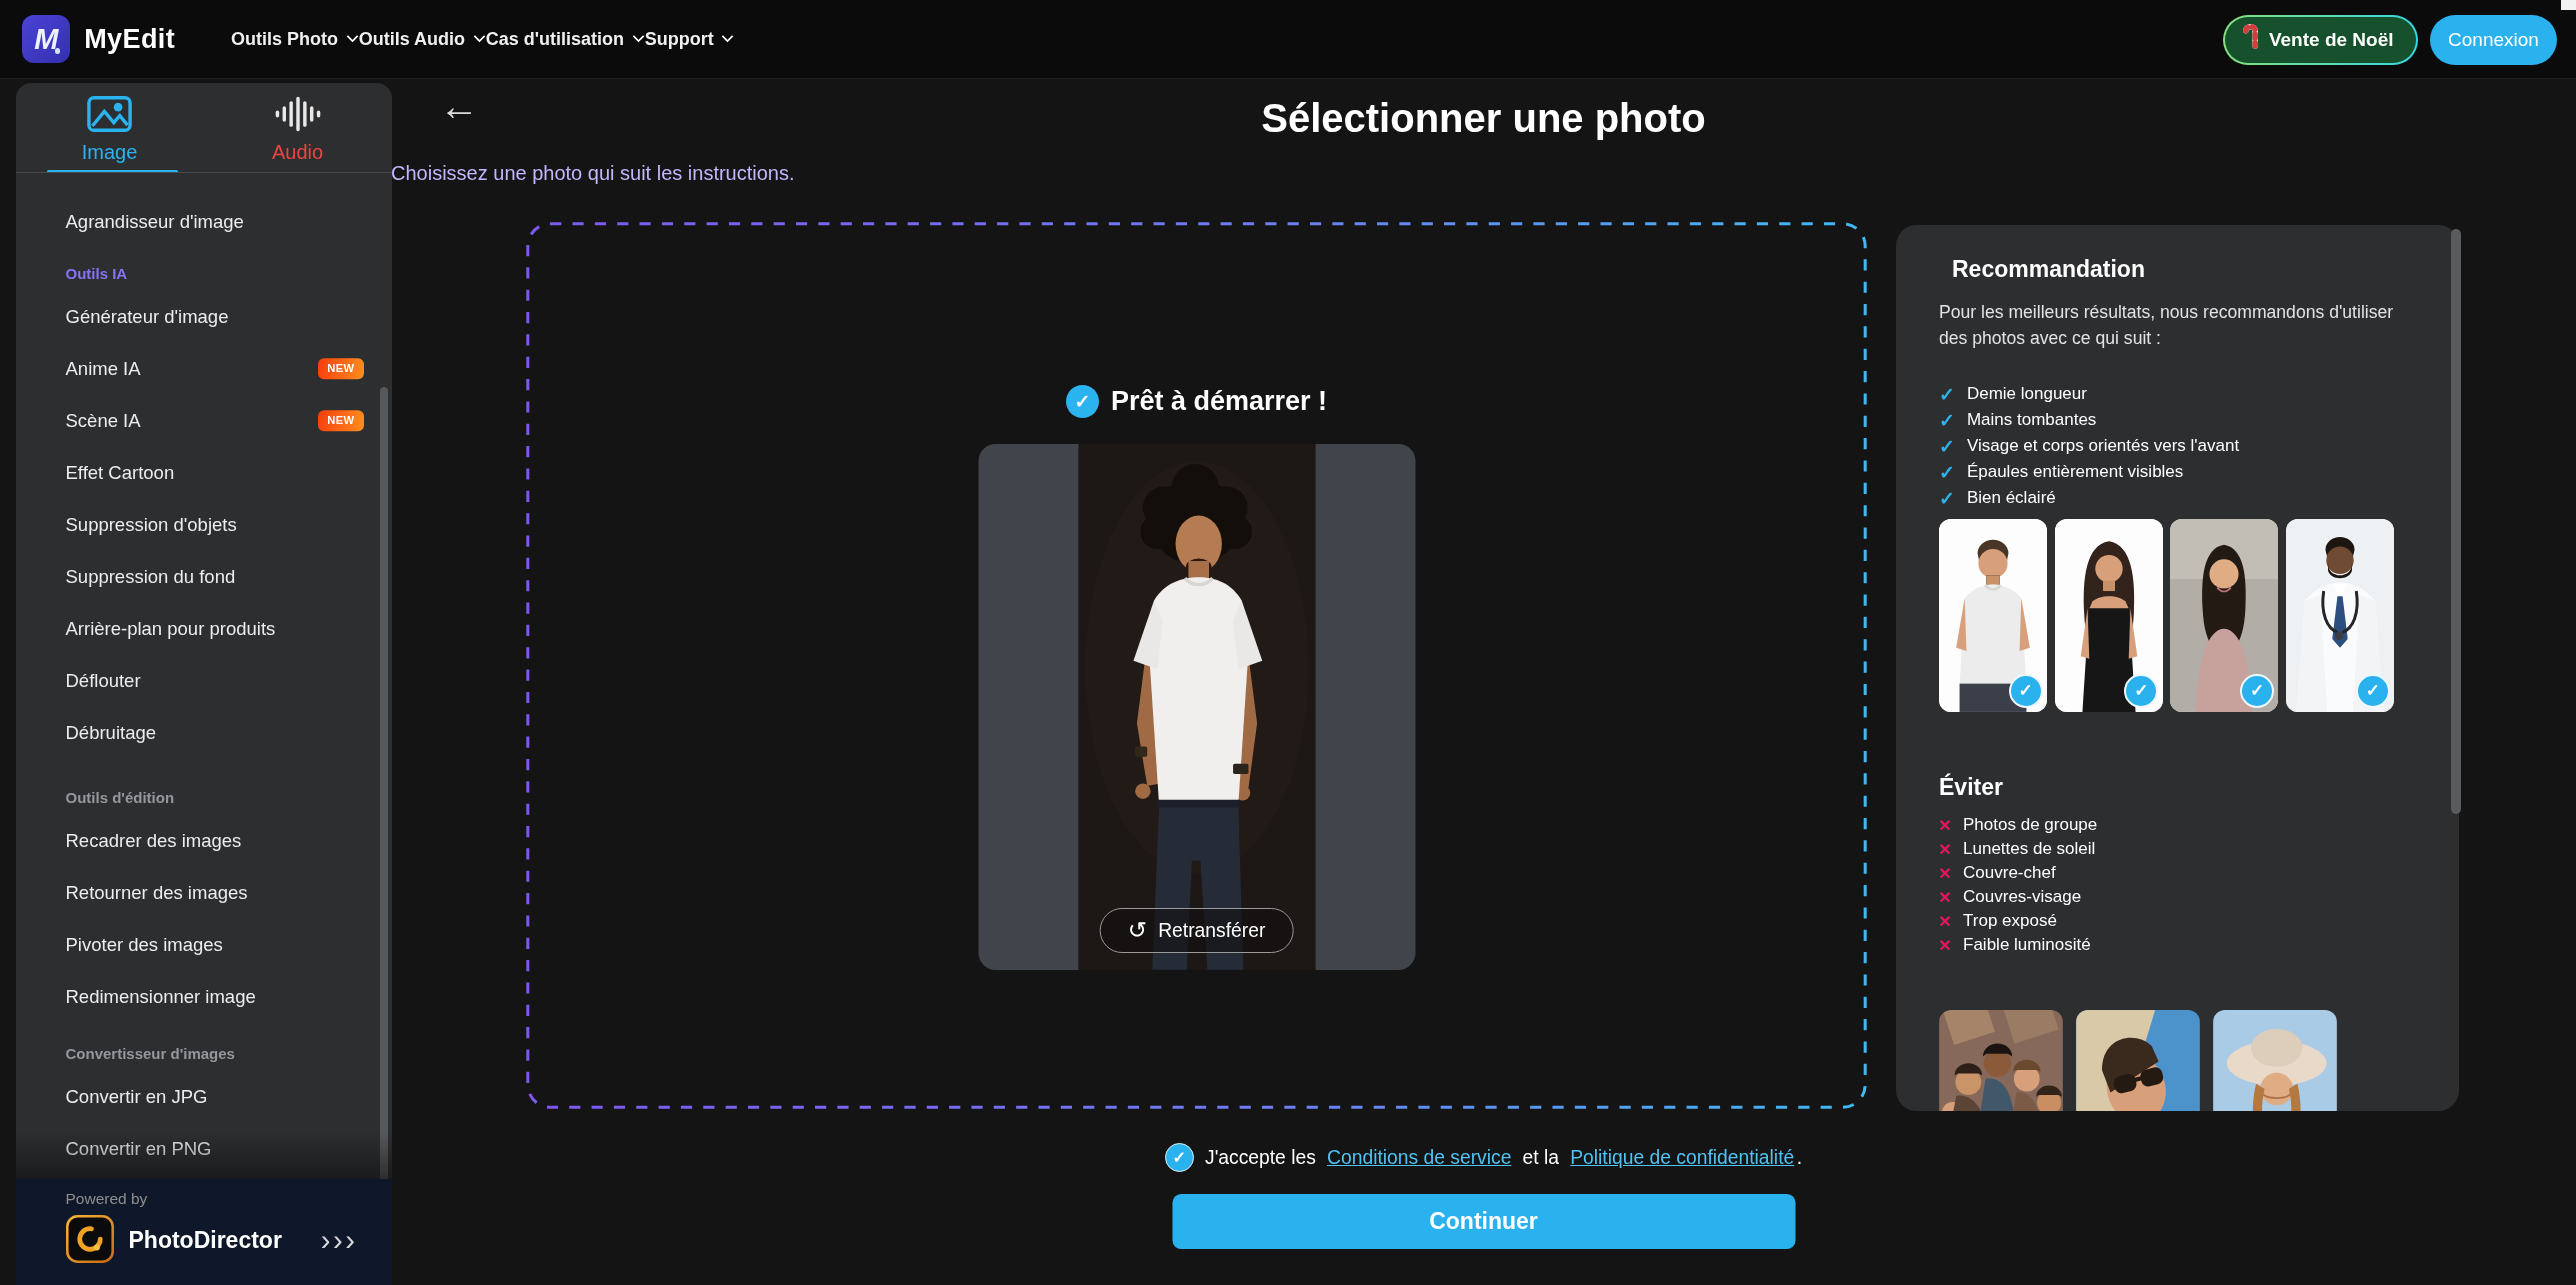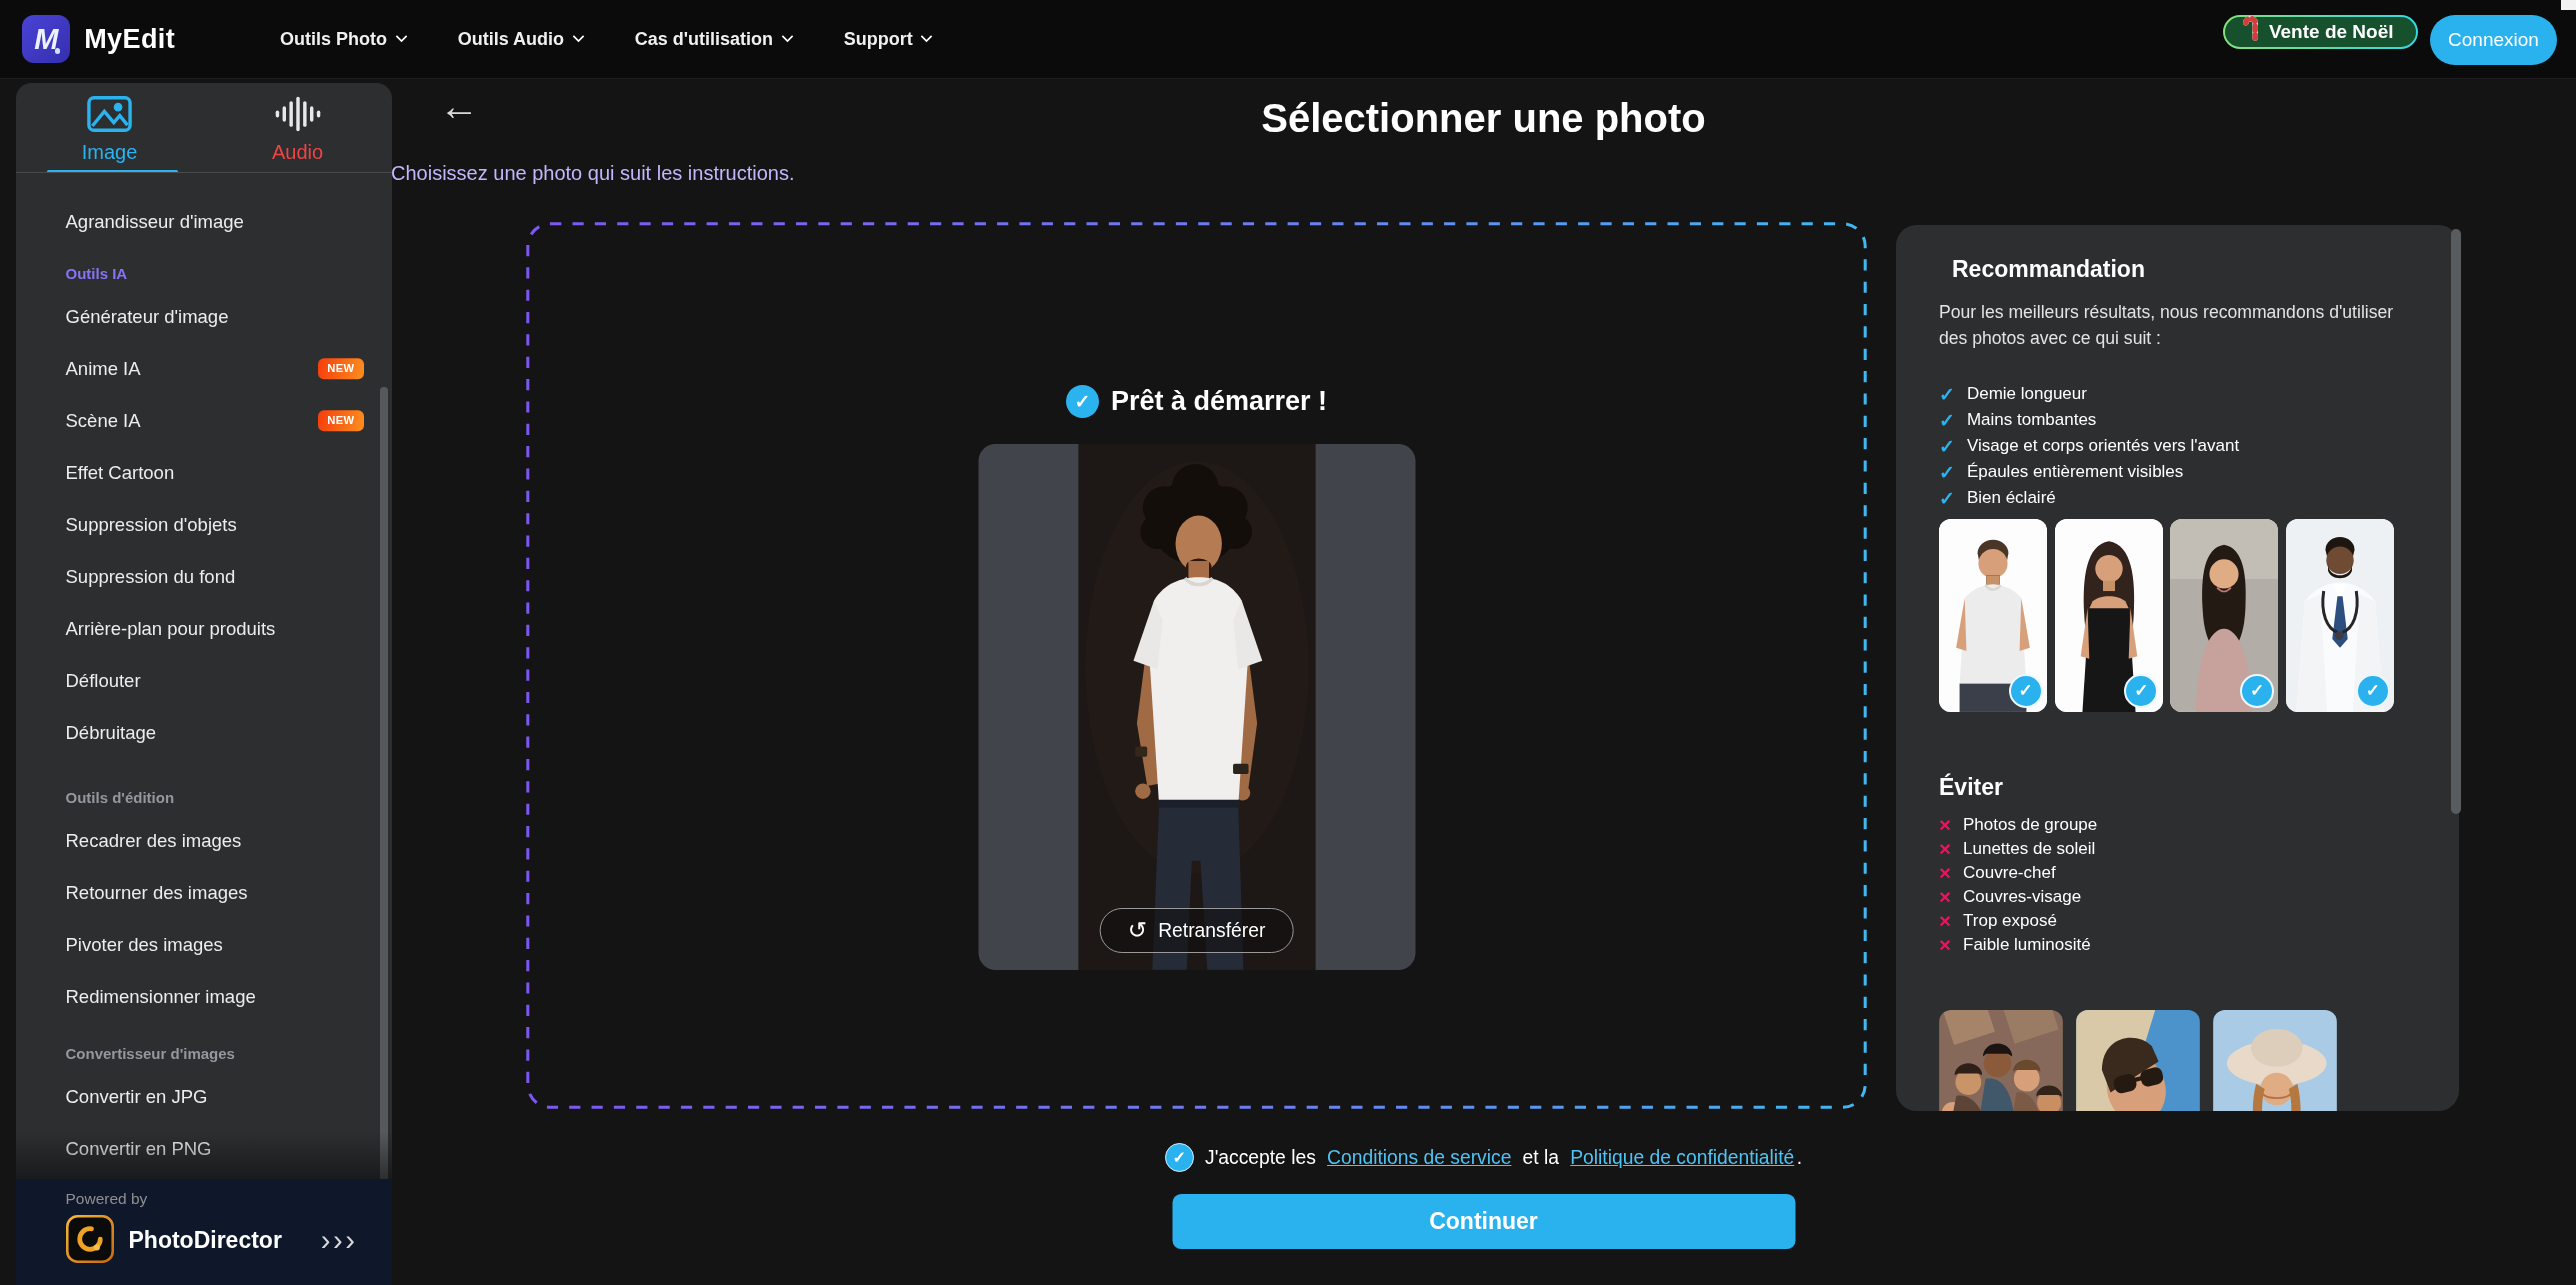--- a/index.html
+++ b/index.html
@@ -20,24 +20,24 @@
     background:linear-gradient(135deg,#4a43d6,#342fae);
     display:flex; align-items:center; justify-content:center;
     font-size:29px; font-weight:700; font-style:italic; color:#eef2ff;
     position:relative; flex:none;
   }
   .logo-badge::after{
     content:""; position:absolute; right:10.3px; bottom:9.5px;
     width:5.2px; height:5.2px; border-radius:50%; background:#cfe3ff;
   }
   .brand { font-size:27px; font-weight:600; margin-left:13.8px; letter-spacing:0.4px; }
-  .nav { display:flex; margin-left:105px; gap:50px; }
+  .nav { display:flex; margin-left:56px; }
   .nav-item { display:flex; align-items:center; gap:7.7px; font-size:18px; font-weight:700; color:#f0f0f0; cursor:pointer; }
   .promo-wrap {
-    position:absolute; right:158px; top:14.6px; height:34px; border-radius:25px; padding:2.1px;
+    position:absolute; right:158px; top:14.6px; height:50px; border-radius:25px; padding:2.1px;
     background:linear-gradient(90deg,#86df7d,#35d7e2);
   }
   .promo-btn {
     height:100%; border-radius:23px; background:#17502c;
     display:flex; align-items:center; gap:9.5px; padding:0 22.4px 0 17px;
     font-size:19px; font-weight:700; color:#fff; cursor:pointer;
   }
   .login-btn {
     position:absolute; right:19px; top:14.6px; width:127px; height:50px;
     border-radius:25px; background:#29b2ee; border:none;

